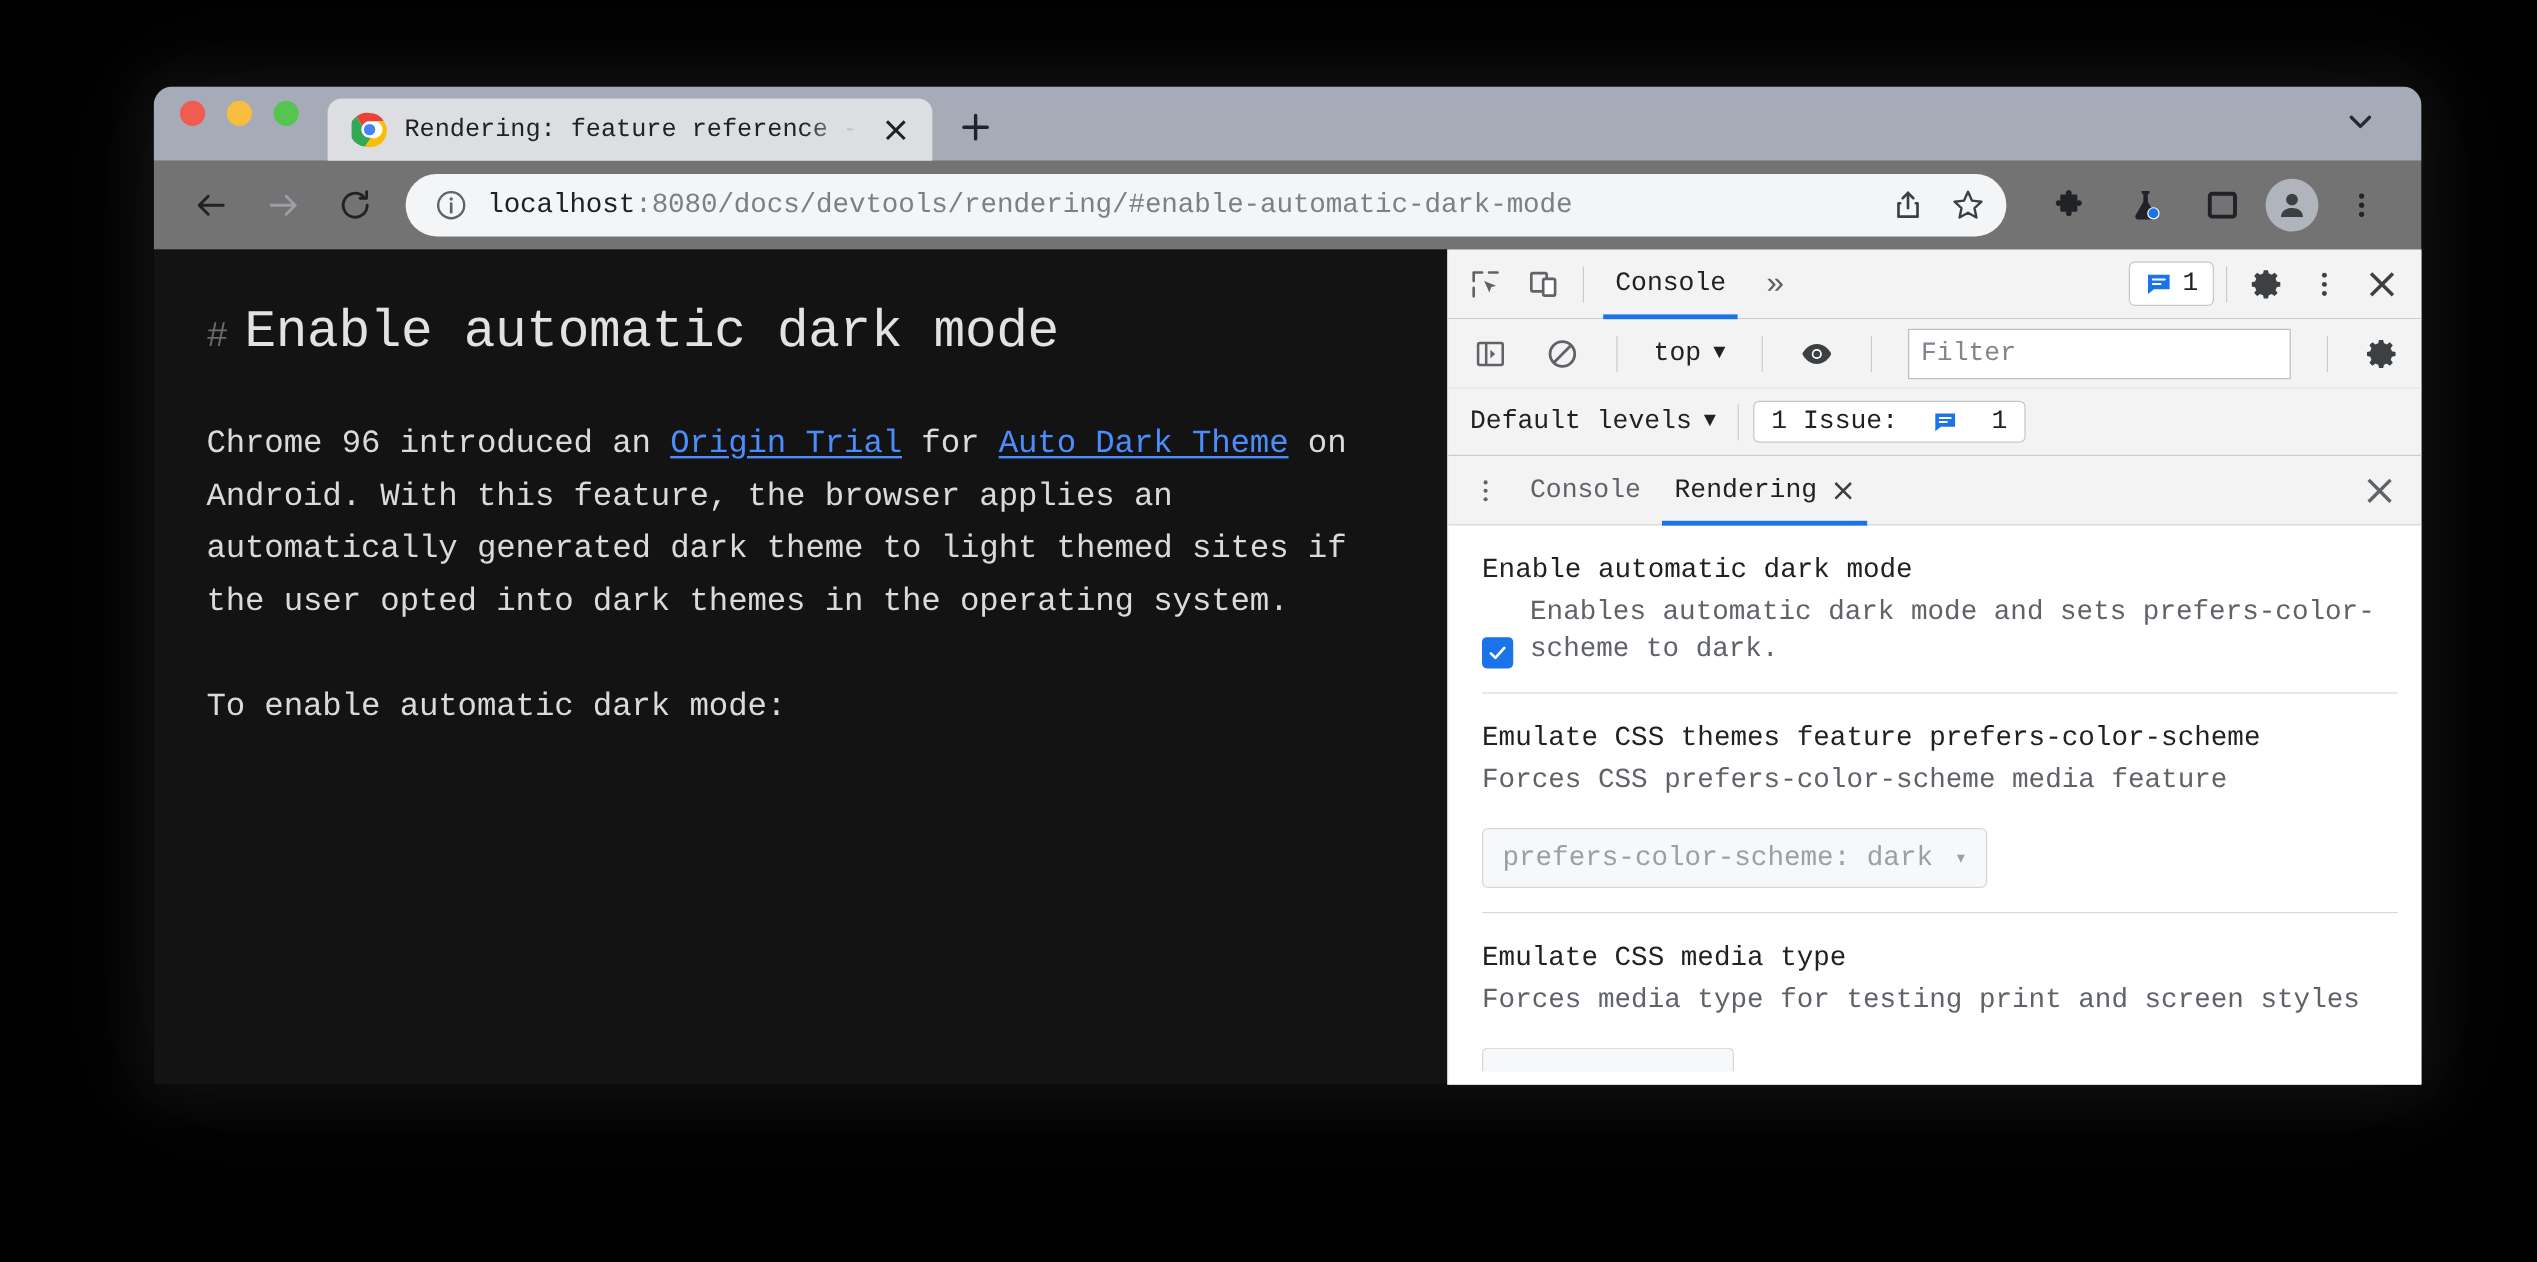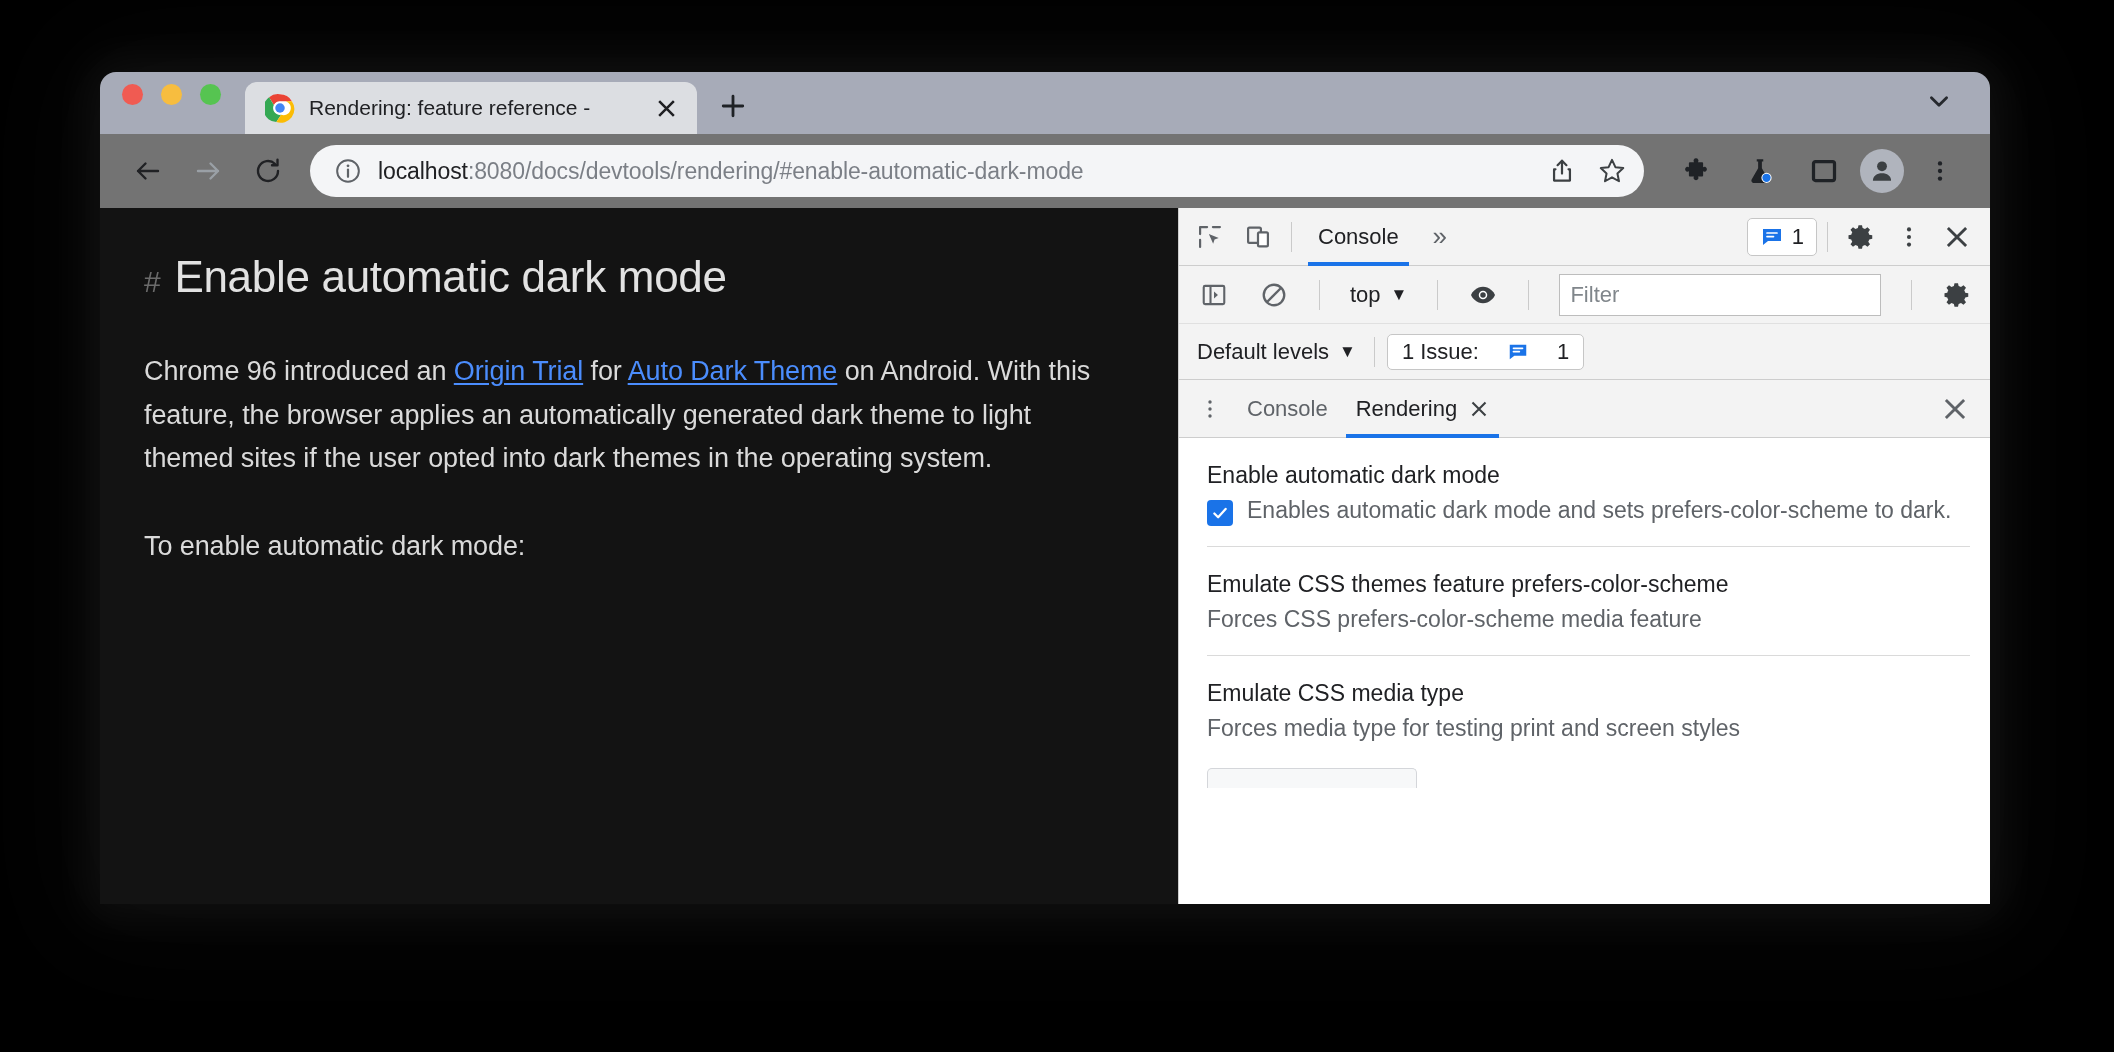--- a/index.html
+++ b/index.html
@@ -7,26 +7,27 @@
     width: 2114px; height: 1052px;
     background: #000;
     font-family: "Liberation Sans", sans-serif;
     overflow: hidden;
   }
   #root { position: relative; width: 2114px; height: 1052px; background: #000; }
 
   
   .window {
     position: absolute;
-    left: 100px; top: 72px;
+    left: 128px; top: 72px;
     width: 1890px; height: 832px;
     border-radius: 16px 16px 0 0;
     overflow: hidden;
     box-shadow: 0 0 46px 14px rgba(255,255,255,0.055),
                 0 0 120px 40px rgba(255,255,255,0.025);
+    font-family: Liberation Mono, monospace;
   }
 
   
   .tabstrip {
     position: relative;
     height: 62px;
     background: #a7abb8;
     display: flex; align-items: flex-end;
     padding-left: 22px;
   }
@@ -193,21 +194,21 @@
   .drawer-tab.active::after {
     content: ""; position: absolute; left: 4px; right: 4px; bottom: 0;
     height: 4px; background: #1a73e8;
   }
 
   .dt-body { flex: 1; background: #fff; overflow: hidden; padding: 0; }
   .rsection { padding: 22px 0 20px 28px; }
   .rsection + .rsection { border-top: 1px solid #dadada; margin: 0 20px 0 28px; padding-left: 0; }
   .rtitle { font-size: 23px; color: #202124; margin-bottom: 4px; line-height: 1.35; }
   .rdesc { font-size: 23px; color: #5f6368; line-height: 1.35; }
-  .check-row { display: flex; align-items: center; gap: 14px; }
+  .check-row { display: flex; align-items: flex-end; gap: 14px; }
   .checkbox {
     width: 26px; height: 26px; border-radius: 4px;
     background: #1a73e8; flex: none;
     display: flex; align-items: center; justify-content: center;
     margin-top: 5px;
   }
   .rselect {
     margin-top: 24px;
     display: inline-flex; align-items: center; gap: 18px;
     border: 1px solid #d4d6da; border-radius: 5px;
@@ -500,20 +501,24 @@
                     <path d="M4.5 12.6l5 5 10-11" stroke="#fff" stroke-width="3" fill="none" stroke-linecap="round" stroke-linejoin="round"></path>
                   </svg>
               </span>
               <span class="rdesc">Enables automatic dark mode and sets prefers-color-scheme to dark.</span>
             </div>
           </div>
 
           <div class="rsection">
             <div class="rtitle">Emulate CSS themes feature prefers-color-scheme</div>
             <div class="rdesc">Forces CSS prefers-color-scheme media feature</div>
+            <div class="rselect">
+              <span>prefers-color-scheme: dark</span>
+              <span style="font-size:17px;">▾</span>
+            </div>
           </div>
 
           <div class="rsection">
             <div class="rtitle">Emulate CSS media type</div>
             <div class="rdesc">Forces media type for testing print and screen styles</div>
             <div class="rselect-stub"></div>
           </div>
 
         </div>
       </div>

